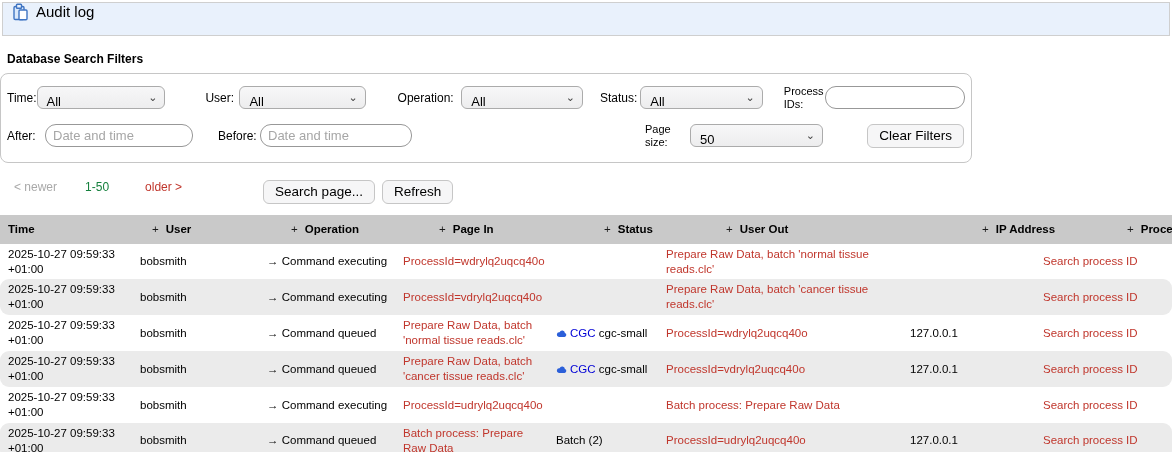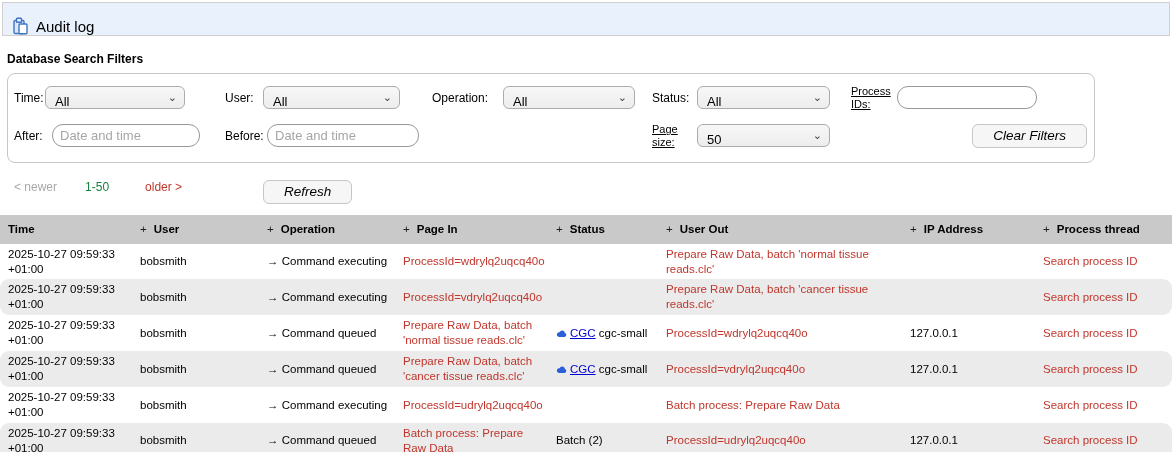--- a/index.html
+++ b/index.html
@@ -1,64 +1,64 @@
 <!DOCTYPE html>
 <html style="--red: #c0362c;"><head>
 <meta charset="utf-8">
 <style>
   * { box-sizing: border-box; margin: 0; padding: 0; }
   html,body { width:1172px; height:452px; overflow:hidden; background:#fff;
     font-family:"Liberation Sans", sans-serif; color:#000; }
 
   
   .titlebar { position:absolute; left:2px; top:2px; right:2px; height:34px;
-    background:#e9f1fc; border:1px solid #cfcfcf; display:flex; align-items:flex-end;
+    background:#e9f1fc; border:1px solid #cfcfcf; display:flex; align-items:flex-start;
     padding-left:9px; gap:7px; }
   .titlebar .title { font-size:15px; }
 
   
   .section-title { margin:14px 0 7px 7px; font-size:12px; font-weight:bold; }
-  .fieldset { width:1088px; margin-left:7px; border:1px solid #c6c6c6; border-radius:8px;
+  .fieldset { width:972px; border:1px solid #c6c6c6; border-radius:8px;
     padding:11px 6px 13px 6px; }
   .f-row { display:flex; align-items:center; font-size:12px; }
   .f-row + .f-row { margin-top:13px; }
   .f-label { display:inline-block; }
-  .f-label.two-line { font-size:11px; line-height:1.15;text-decoration:underline; }
+  .f-label.two-line { font-size:11px; line-height:1.15; }
 
   .select { position:relative; height:23px; background:linear-gradient(#f7f7f8,#ededee);
     border:1px solid #ababab; border-radius:6px; font-size:13px; display:flex;
     align-items:center; padding:8px 22px 0 9px; cursor:default; }
   .select .chev { position:absolute; right:7px; top:4px; font-size:11px; color:#444; }
 
   .tinput { height:23px; border:1px solid #989898; border-radius:11px; background:#fff;
     font-size:13px; padding:0 7px; font-family:"Liberation Sans", sans-serif; }
   .tinput::placeholder { color:#a6a6a6; }
 
   .btn { height:24px; background:#f6f6f7; border:1px solid #c6c6c6; border-radius:6px;
-    font-size:13.5px; padding:0 20px; font-family:"Liberation Sans", sans-serif; cursor:pointer;font-style:italic; }
+    font-size:13.5px; padding:0 11px; font-family:"Liberation Sans", sans-serif; cursor:pointer; }
 
   
   .pager { margin:17px 0 0 14px; display:flex; align-items:flex-start; font-size:12px; height:24px; }
   .pager .newer { color:#a9a9a9; }
   .pager .range { margin-left:28px; color:#15803d; }
   .pager .older { margin-left:36px; cursor:pointer; }
   .pager .btn { margin-left:81px; }
   .pager .btn + .btn { margin-left:7px; }
 
   
   .grid-row { display:grid; grid-template-columns:132px 127px 136px 153px 110px 244px 133px 129px 1fr;
     align-items:center; }
-  .thead { margin-top:11px; background:#c9c9c9; height:29px; font-size:11.5px; font-weight:bold; }
+  .thead { margin-top:11px; background:#c9c9c9; height:29px; font-size:11.5px; font-weight:bold;gap:12px; }
   .thead .cell { display:flex; align-items:center; padding-left:8px; }
   .thead .plus { font-weight:400; margin-right:7px; color:#1a1a1a; cursor:col-resize; }
   .tbody .grid-row { min-height:31px; font-size:11.5px; line-height:1.3;border-radius:9px; }
   .tbody .grid-row:nth-child(even) { background:#ebebeb; }
   .cell { padding:3px 6px 3px 8px; }
   .red { color:var(--red); }
-  .cgc-link { color:#0000d6; text-decoration:underline; cursor:pointer; }
+  .cgc-link { color:#0000d6; cursor:pointer; }
   .thread-link { cursor:pointer; }
 </style>
 </head>
 <body>
 
 <div class="titlebar">
   <span style="display:inline-flex;">
     <svg width="17" height="18" viewBox="0 0 17 18">
       <rect x="2" y="3.5" width="10" height="13" rx="1.2" fill="#dbe9fb" stroke="#3f74c2" stroke-width="1.4"></rect>
       <rect x="4.5" y="1.2" width="5" height="4" rx="0.8" fill="#e9f1fc" stroke="#3f74c2" stroke-width="1.4"></rect>
@@ -108,20 +108,21 @@
       <span class="chev">⌄</span>
     </div>
     <button class="btn" style="margin-left:auto; margin-right:1px;">Clear Filters</button>
   </div>
 </div>
 
 <div class="pager">
   <span class="newer">&lt; newer</span>
   <span class="range">1-50</span>
   <span class="older red">older &gt;</span>
+  <button class="btn">Search page...</button>
   <button class="btn">Refresh</button>
 </div>
 
 <div class="grid-row thead">
     <div class="cell">
       <span>Time</span>
     </div>
     <div class="cell">
       <span class="plus">+</span>
       <span>User</span>

